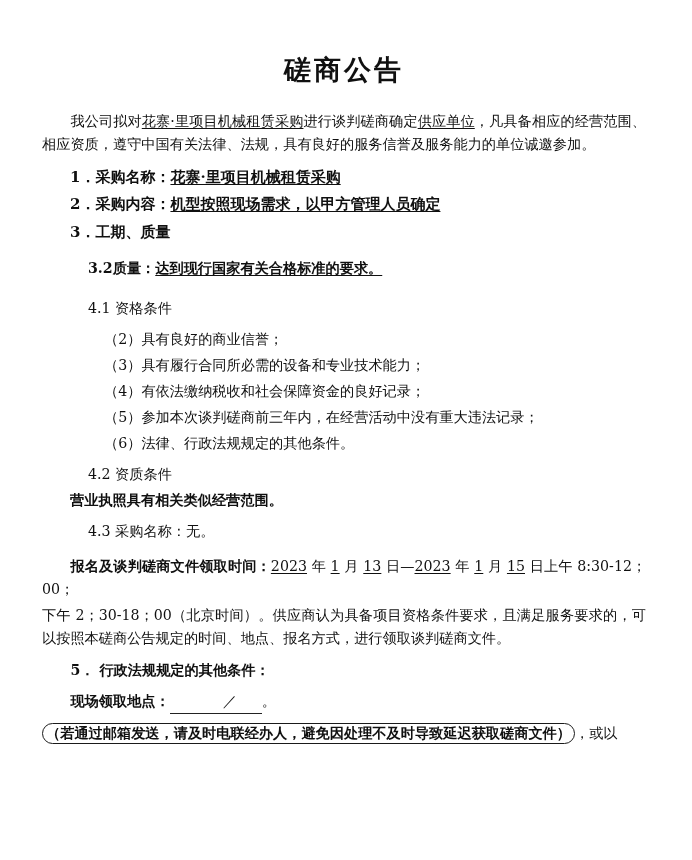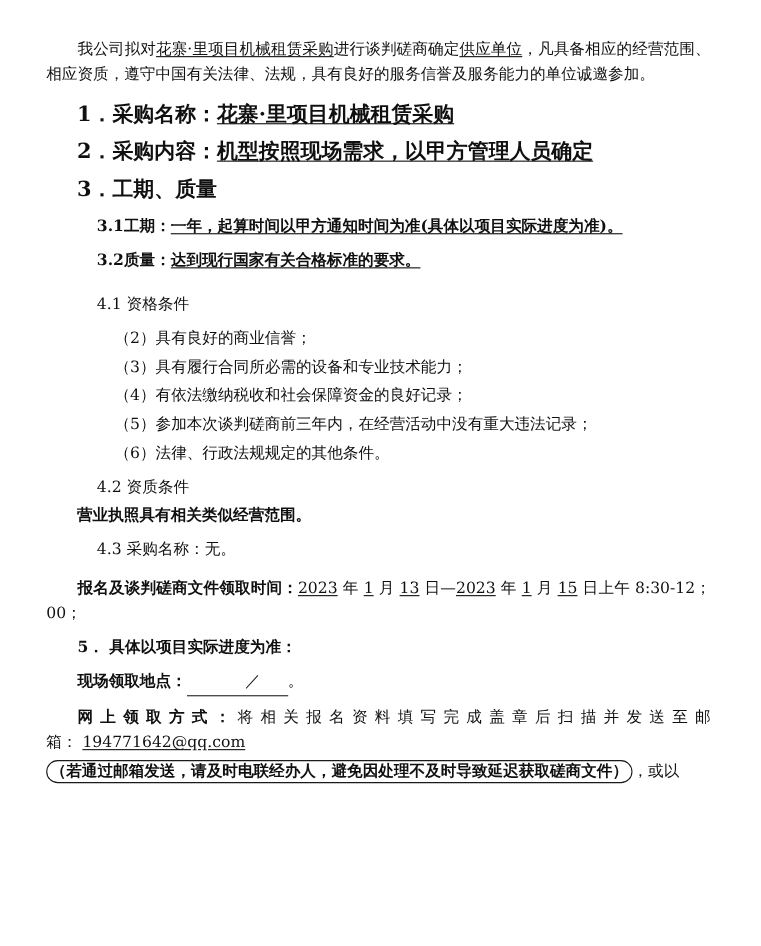--- a/index.html
+++ b/index.html
@@ -43,21 +43,21 @@
     text-decoration: underline;
     text-underline-offset: 2px;
   }
   .b {
     font-weight: bold;
   }
   .lvl1 {
     padding-left: 28px;
     margin-bottom: 3px;
     font-weight: bold;
-    font-size: 19px;
+    font-size: 15px;
   }
   .lvl2 {
     padding-left: 46px;
     margin-bottom: 3px;
     font-size: 14.2px;
     font-weight: bold;
   }
   .lvl2-light {
     padding-left: 46px;
     margin-bottom: 3px;
@@ -96,34 +96,34 @@
   .mail {
     text-decoration: underline;
     text-underline-offset: 2px;
   }
 </style>
 </head>
 <body>
 
 <div class="page">
 
+  <h1 class="doc-title">磋商公告</h1>
 
   <p class="intro"><span>我公司拟对</span><span class="u">花寨·里项目机械租赁采购</span><span>进行谈判磋商确定</span><span class="u">供应单位</span><span>，凡具备相应的经营范围、相应资质，遵守中国有关法律、法规，具有良好的服务信誉及服务能力的单位诚邀参加。</span></p>
 
   <div class="gap-sm"></div>
 
   <p class="lvl1"><span>1．</span><span>采购名称：</span><span class="u">花寨·里项目机械租赁采购</span></p>
 
   <p class="lvl1"><span>2．</span><span>采购内容：</span><span class="u">机型按照现场需求，以甲方管理人员确定</span></p>
 
   <p class="lvl1"><span>3．</span><span>工期、质量</span></p>
 
   <div class="gap-sm"></div>
 
-  <p class="lvl2"><span>3.1</span><span>工期：</span><span class="u">一年，起算时间以甲方通知时间为准(具体以项目实际进度为准)。</span></p>
 
   <div class="gap-sm"></div>
 
   <p class="lvl2"><span>3.2</span><span>质量：</span><span class="u">达到现行国家有关合格标准的要求。</span></p>
 
   <div class="gap-sm"></div>
 
 
   <div class="gap-md"></div>
 
@@ -144,28 +144,28 @@
   <p class="block b">营业执照具有相关类似经营范围。</p>
 
   <div class="gap-sm"></div>
 
   <p class="lvl2-light"><span>4.3</span>&nbsp;<span>采购名称：无。</span></p>
 
   <div class="gap-md"></div>
 
   <p class="para-indent"><span class="b">报名及谈判磋商文件领取时间：</span><span class="u">2023</span>&nbsp;<span>年</span>&nbsp;<span class="u">1</span>&nbsp;<span>月</span>&nbsp;<span class="u">13</span>&nbsp;<span>日</span><span>—</span><span class="u">2023</span>&nbsp;<span>年</span>&nbsp;<span class="u">1</span>&nbsp;<span>月</span>&nbsp;<span class="u">15</span>&nbsp;<span>日</span><span>上午 8:30-12；00；</span></p>
 
+  <p><span>下午 2；30-18；00（北京时间）。</span><span>供应商认为具备项目资格条件要求，且满足服务要求的，可以按照本磋商公告规定的时间、地点、报名方式，进行领取谈判磋商文件。</span></p>
 
   <div class="gap-sm"></div>
 
-  <p class="para-indent b"><span>5．</span>&nbsp;<span>具体以项目实际进度为准：</span></p>
+  <p class="para-indent b"><span>5．</span>&nbsp;<span>行政法规规定的其他条件：</span></p>
 
   <div class="gap-sm"></div>
 
   <p class="para-indent"><span class="b">现场领取地点：</span><span class="blank-line"><span>／</span></span><span>。</span></p>
 
   <div class="gap-sm"></div>
 
-  <p class="para-indent"><span class="b">网上领取方式：</span><span>将相关报名资料填写完成盖章后扫描并发送至邮箱：</span>&nbsp;<span class="mail">194771642@qq.com</span></p>
 
   <p><span class="boxed b">（若通过邮箱发送，请及时电联经办人，避免因处理不及时导致延迟获取磋商文件）</span><span>，或以</span></p>
 
 </div>
 
 </body></html>

